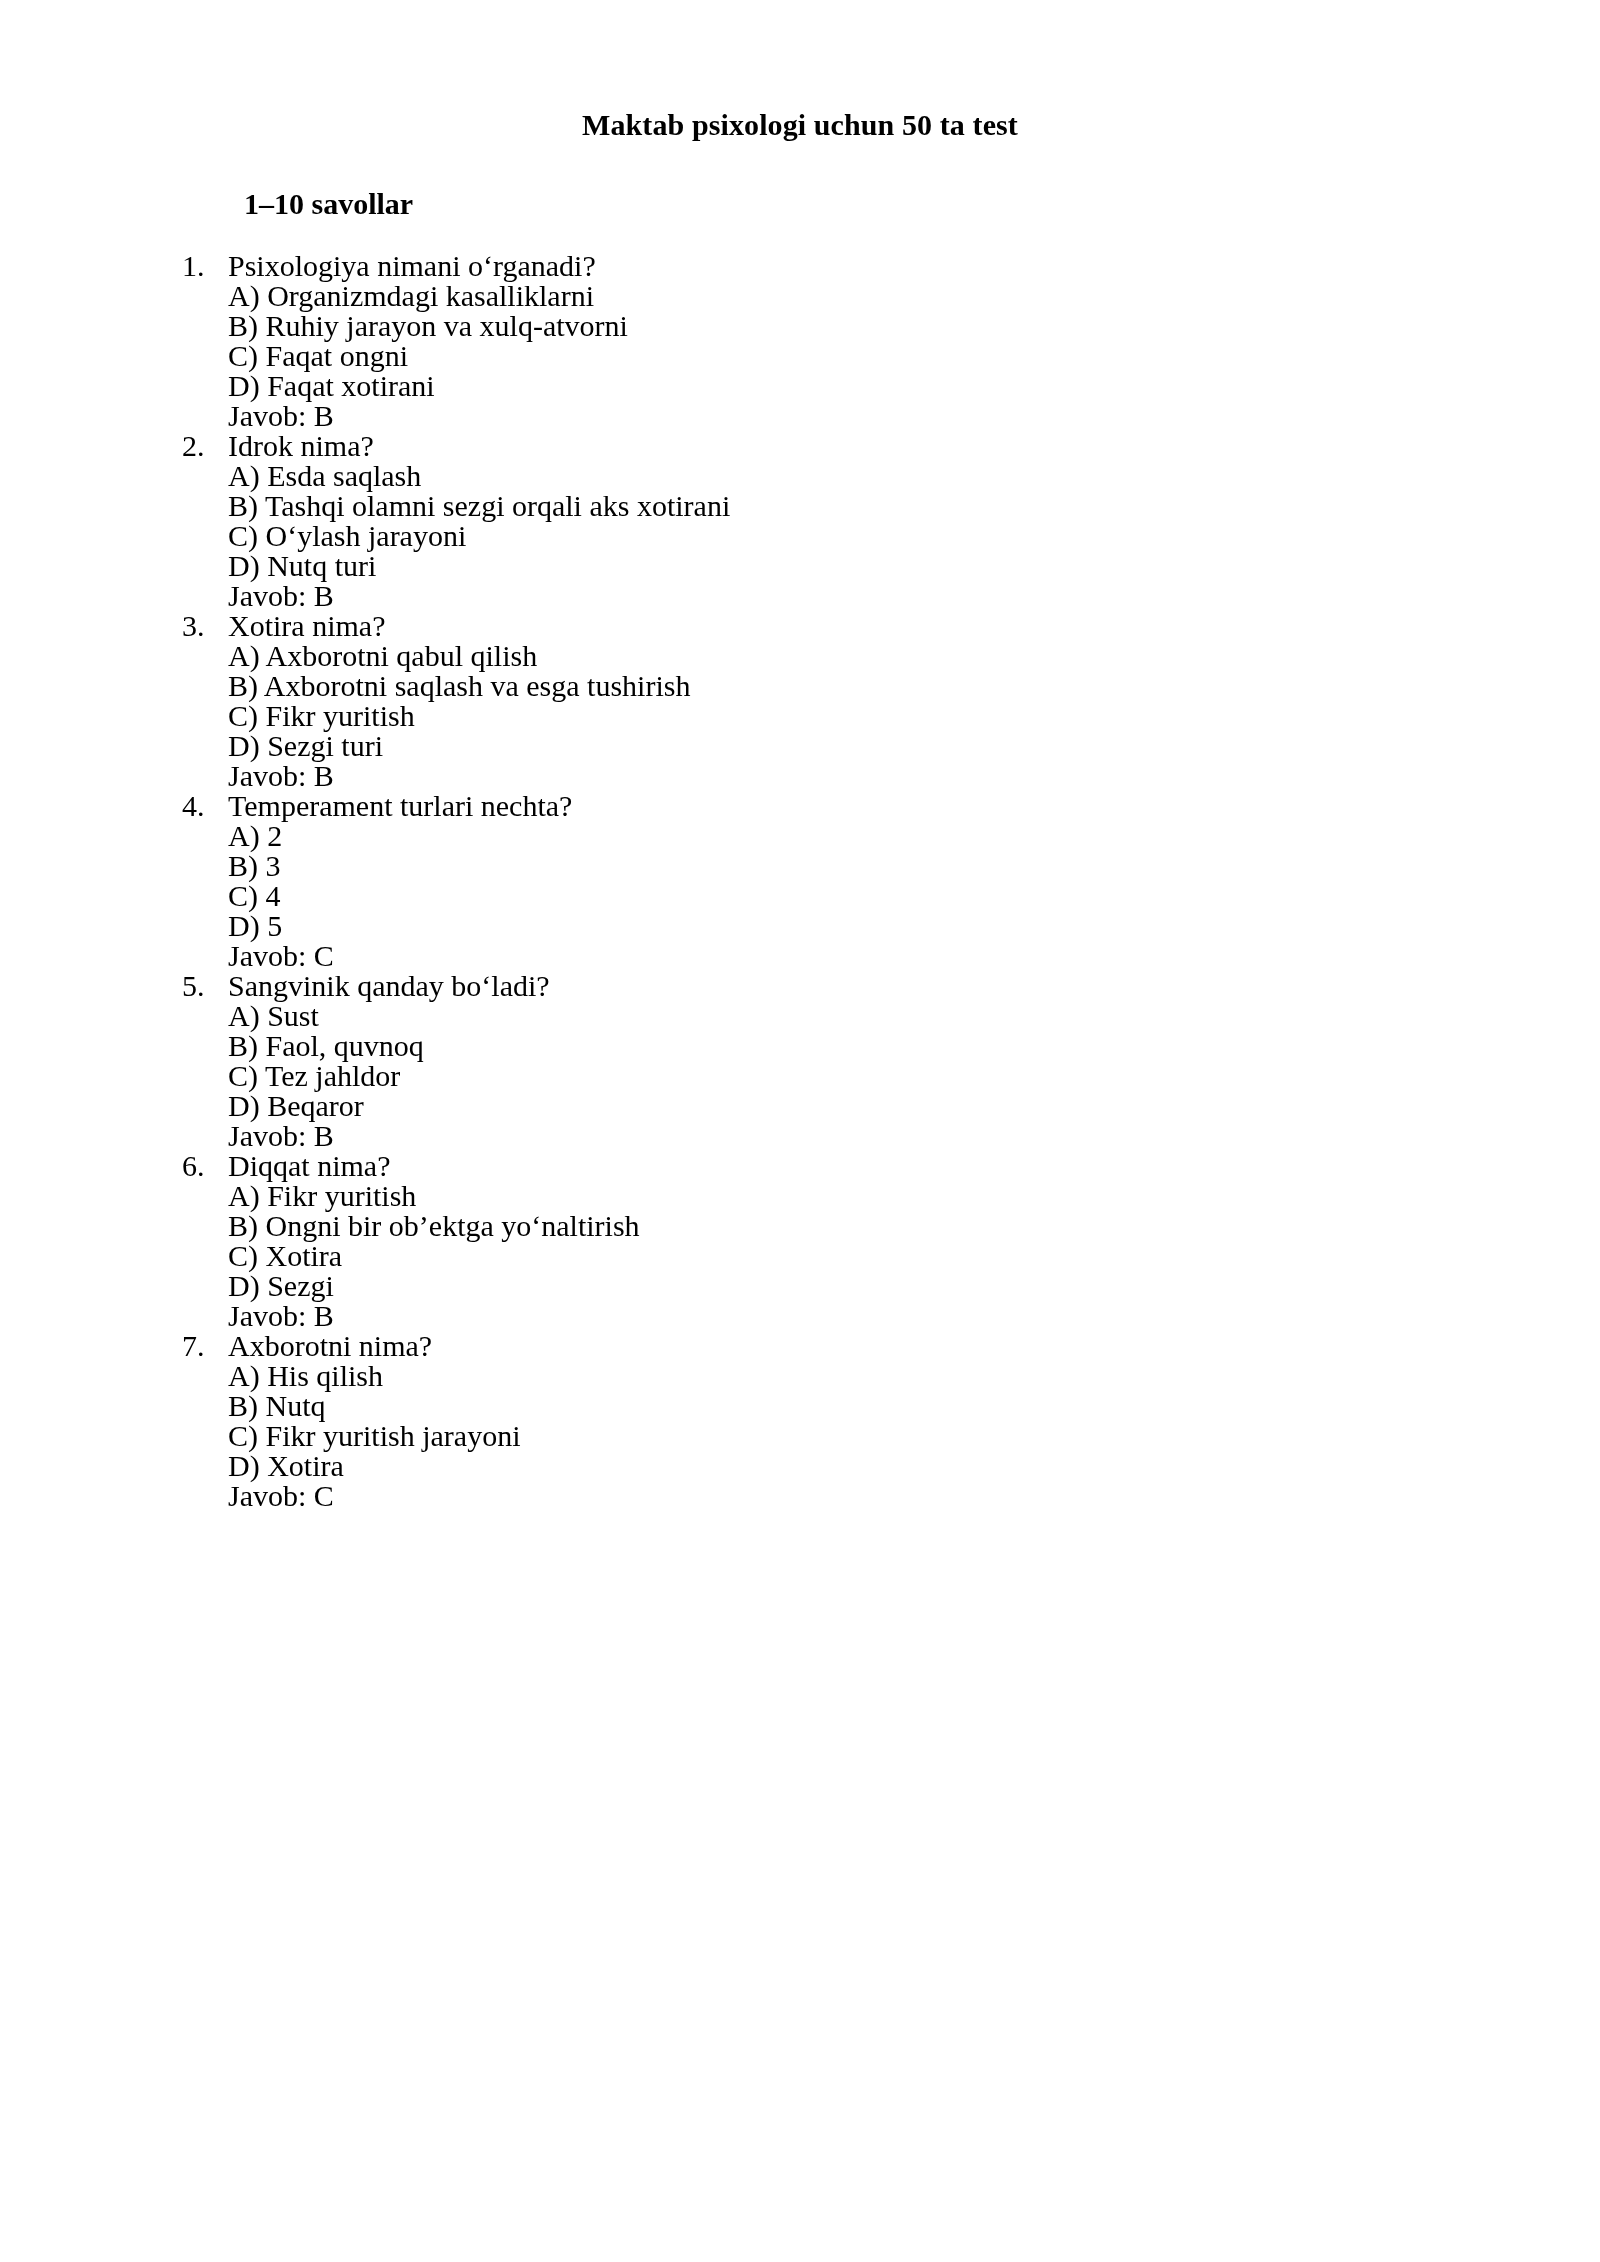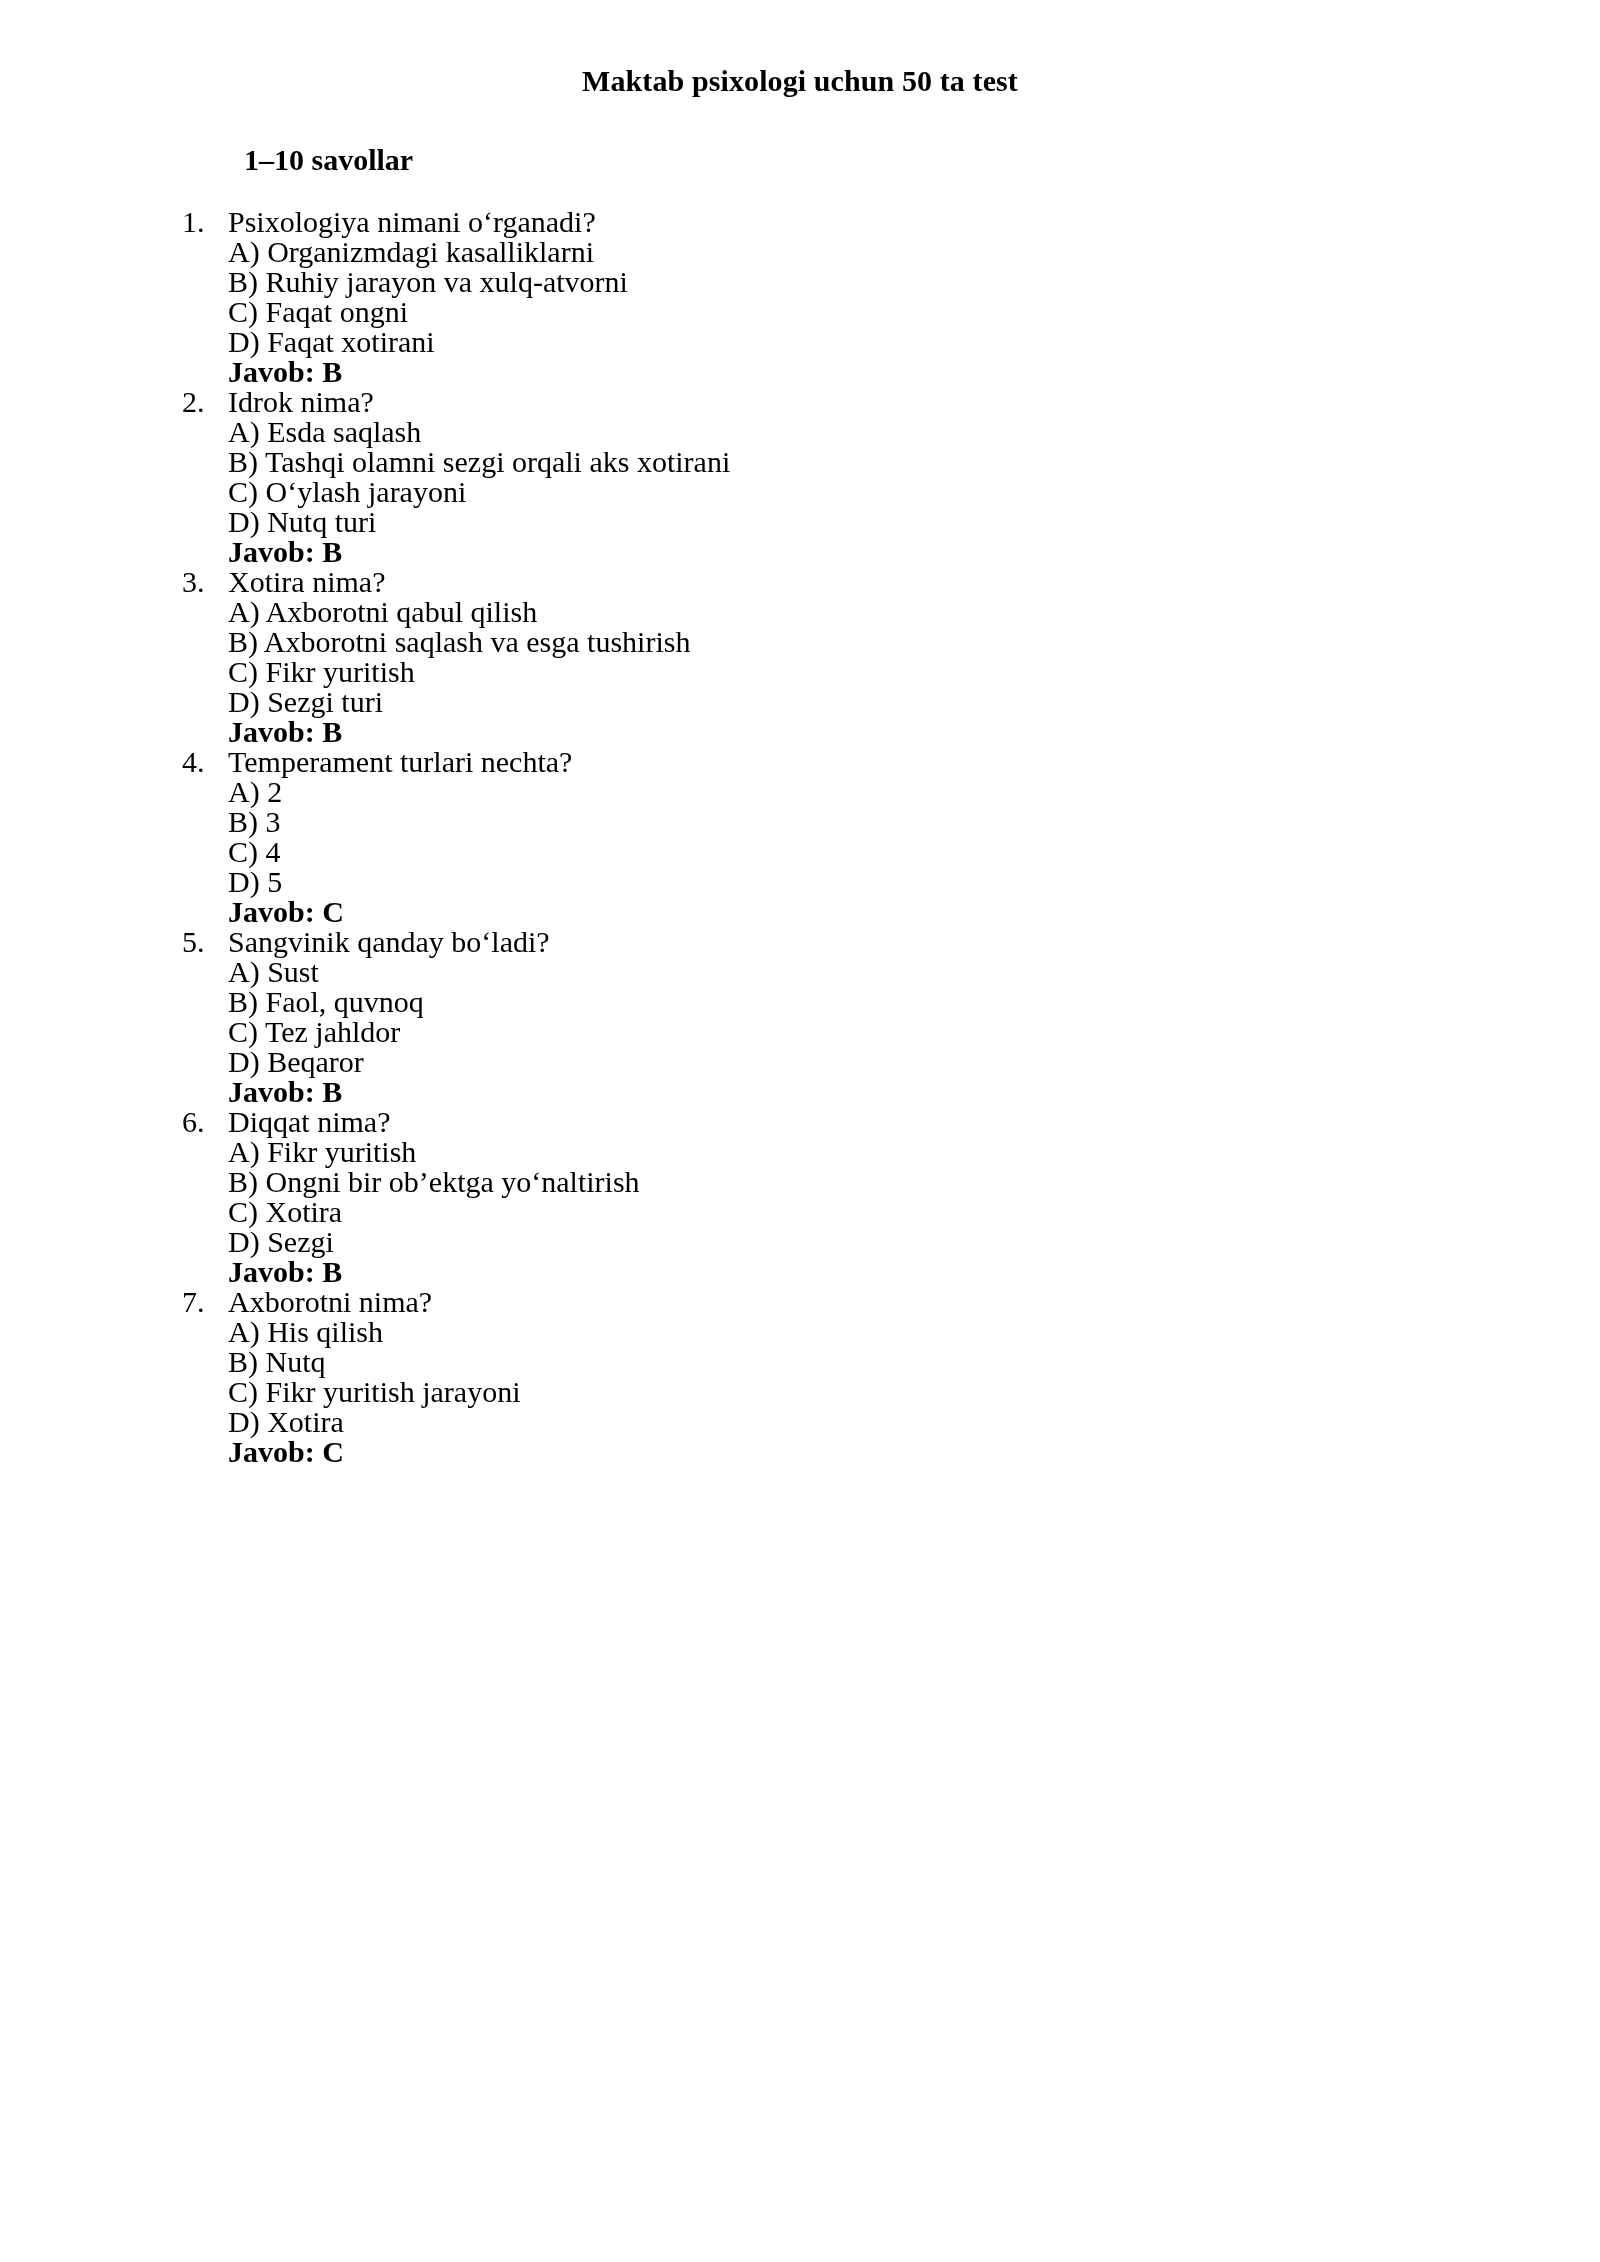--- a/index.html
+++ b/index.html
@@ -22,21 +22,21 @@
     box-sizing: border-box;
     padding: 0;
     overflow: hidden;
   }
   .doc-title {
     text-align: center;
     font-size: 30px;
     font-weight: bold;
     line-height: 34px;
     margin: 0;
-    padding-top: 64px;
+    padding-top: 108px;
     letter-spacing: 0.1px;
   }
   .section-heading {
     font-size: 30px;
     font-weight: bold;
     line-height: 30px;
     margin: 16px;
     padding-top: 31px;
     padding-left: 228px;
   }
@@ -72,21 +72,21 @@
   .opt {
     display: block;
     font-size: 30px;
     line-height: 30px;
     white-space: pre;
   }
   .answer {
     display: block;
     font-size: 30px;
     line-height: 30px;
-    font-weight: bold;
+    font-weight: normal;
     white-space: pre;
   }
 </style>
 </head>
 <body>
 
 <div class="page">
 
   <h1 class="doc-title">Maktab psixologi uchun 50 ta test</h1>
 

